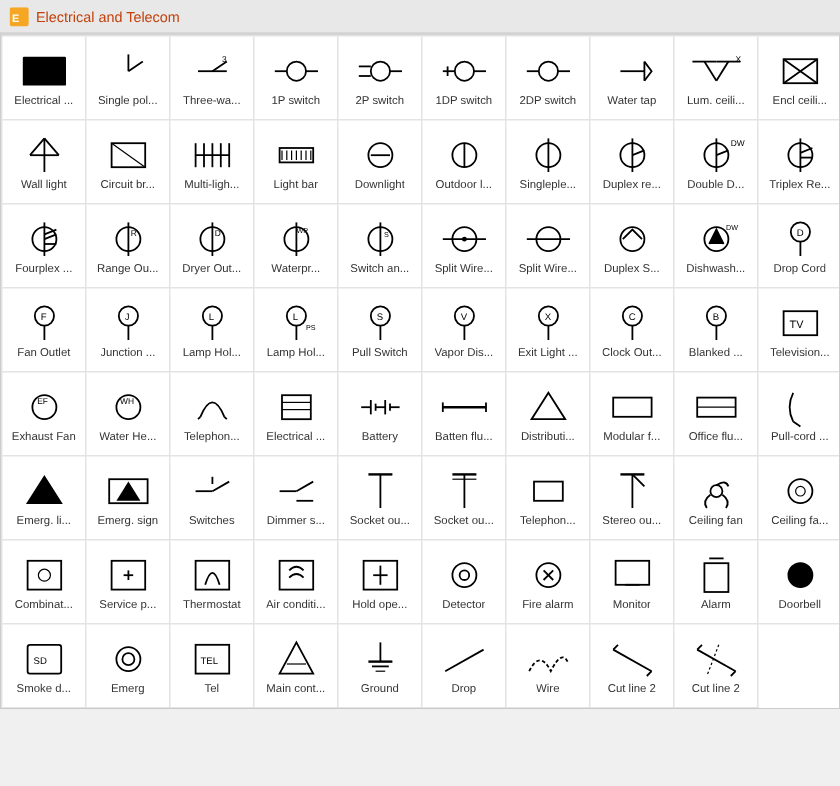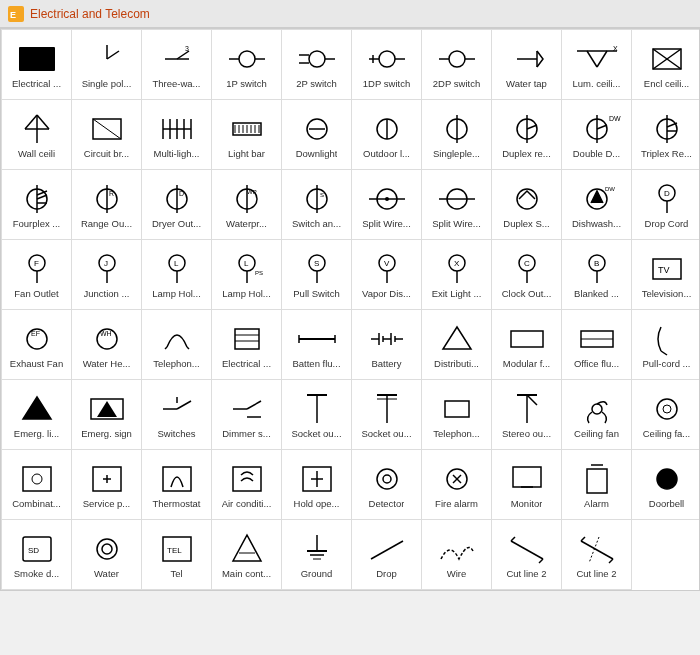--- a/index.html
+++ b/index.html
@@ -169,21 +169,21 @@
       </div>
       <div class="cell">
         <div class="cell-icon">
           <svg width="44" height="36" viewBox="0 0 44 36" style="overflow: visible;">
             <line x1="22" y1="4" x2="22" y2="32" stroke="black" stroke-width="1.5"></line>
             <line x1="10" y1="18" x2="34" y2="18" stroke="black" stroke-width="1.5"></line>
             <line x1="10" y1="18" x2="22" y2="4" stroke="black" stroke-width="1.5"></line>
             <line x1="34" y1="18" x2="22" y2="4" stroke="black" stroke-width="1.5"></line>
           </svg>
         </div>
-        <div class="cell-label">Wall ceili</div>
+        <div class="cell-label">Wall light</div>
       </div>
       <div class="cell">
         <div class="cell-icon">
           <svg width="44" height="36" viewBox="0 0 44 36" style="overflow: visible;">
             <rect x="8" y="8" width="28" height="20" fill="none" stroke="black" stroke-width="1.5"></rect>
             <line x1="8" y1="8" x2="36" y2="28" stroke="black" stroke-width="1"></line>
           </svg>
         </div>
         <div class="cell-label">Circuit br...</div>
       </div>
@@ -508,44 +508,44 @@
             <rect x="10" y="8" width="24" height="20" fill="none" stroke="black" stroke-width="1.5"></rect>
             <line x1="10" y1="14" x2="34" y2="14" stroke="black" stroke-width="1"></line>
             <line x1="10" y1="20" x2="34" y2="20" stroke="black" stroke-width="1"></line>
           </svg>
         </div>
         <div class="cell-label">Electrical ...</div>
       </div>
       <div class="cell">
         <div class="cell-icon">
           <svg width="44" height="36" viewBox="0 0 44 36" style="overflow: visible;">
-            <line x1="4" y1="18" x2="40" y2="18" stroke="black" stroke-width="2"></line>
-            <line x1="4" y1="14" x2="4" y2="22" stroke="black" stroke-width="1.5"></line>
-            <line x1="40" y1="14" x2="40" y2="22" stroke="black" stroke-width="1.5"></line>
-          </svg>
-        </div>
-        <div class="cell-label">Batten flu...</div>
-      </div>
-      <div class="cell">
-        <div class="cell-icon">
-          <svg width="44" height="36" viewBox="0 0 44 36" style="overflow: visible;">
             <line x1="6" y1="18" x2="14" y2="18" stroke="black" stroke-width="1.5"></line>
             <line x1="14" y1="12" x2="14" y2="24" stroke="black" stroke-width="1.5"></line>
             <line x1="18" y1="15" x2="18" y2="21" stroke="black" stroke-width="1.5"></line>
             <line x1="18" y1="18" x2="26" y2="18" stroke="black" stroke-width="1.5"></line>
             <line x1="26" y1="12" x2="26" y2="24" stroke="black" stroke-width="1.5"></line>
             <line x1="30" y1="15" x2="30" y2="21" stroke="black" stroke-width="1.5"></line>
             <line x1="30" y1="18" x2="38" y2="18" stroke="black" stroke-width="1.5"></line>
           </svg>
         </div>
         <div class="cell-label">Battery</div>
       </div>
       <div class="cell">
         <div class="cell-icon">
           <svg width="44" height="36" viewBox="0 0 44 36" style="overflow: visible;">
+            <line x1="4" y1="18" x2="40" y2="18" stroke="black" stroke-width="2"></line>
+            <line x1="4" y1="14" x2="4" y2="22" stroke="black" stroke-width="1.5"></line>
+            <line x1="40" y1="14" x2="40" y2="22" stroke="black" stroke-width="1.5"></line>
+          </svg>
+        </div>
+        <div class="cell-label">Batten flu...</div>
+      </div>
+      <div class="cell">
+        <div class="cell-icon">
+          <svg width="44" height="36" viewBox="0 0 44 36" style="overflow: visible;">
             <polygon points="22,6 36,28 8,28" fill="none" stroke="black" stroke-width="1.5"></polygon>
           </svg>
         </div>
         <div class="cell-label">Distributi...</div>
       </div>
       <div class="cell">
         <div class="cell-icon">
           <svg width="44" height="36" viewBox="0 0 44 36" style="overflow: visible;">
             <rect x="6" y="10" width="32" height="16" fill="none" stroke="black" stroke-width="1.5"></rect>
           </svg>
@@ -766,21 +766,21 @@
         </div>
         <div class="cell-label">Smoke d...</div>
       </div>
       <div class="cell">
         <div class="cell-icon">
           <svg width="44" height="36" viewBox="0 0 44 36" style="overflow: visible;">
             <circle cx="22" cy="18" r="10" fill="none" stroke="black" stroke-width="1.5"></circle>
             <circle cx="22" cy="18" r="5" fill="none" stroke="black" stroke-width="1.5"></circle>
           </svg>
         </div>
-        <div class="cell-label">Water</div>
+        <div class="cell-label">Emerg</div>
       </div>
       <div class="cell">
         <div class="cell-icon">
           <svg width="44" height="36" viewBox="0 0 44 36" style="overflow: visible;">
             <rect x="8" y="6" width="28" height="24" fill="none" stroke="black" stroke-width="1.5"></rect>
             <text x="12" y="22" font-size="8" fill="black">TEL</text>
           </svg>
         </div>
         <div class="cell-label">Tel</div>
       </div>

